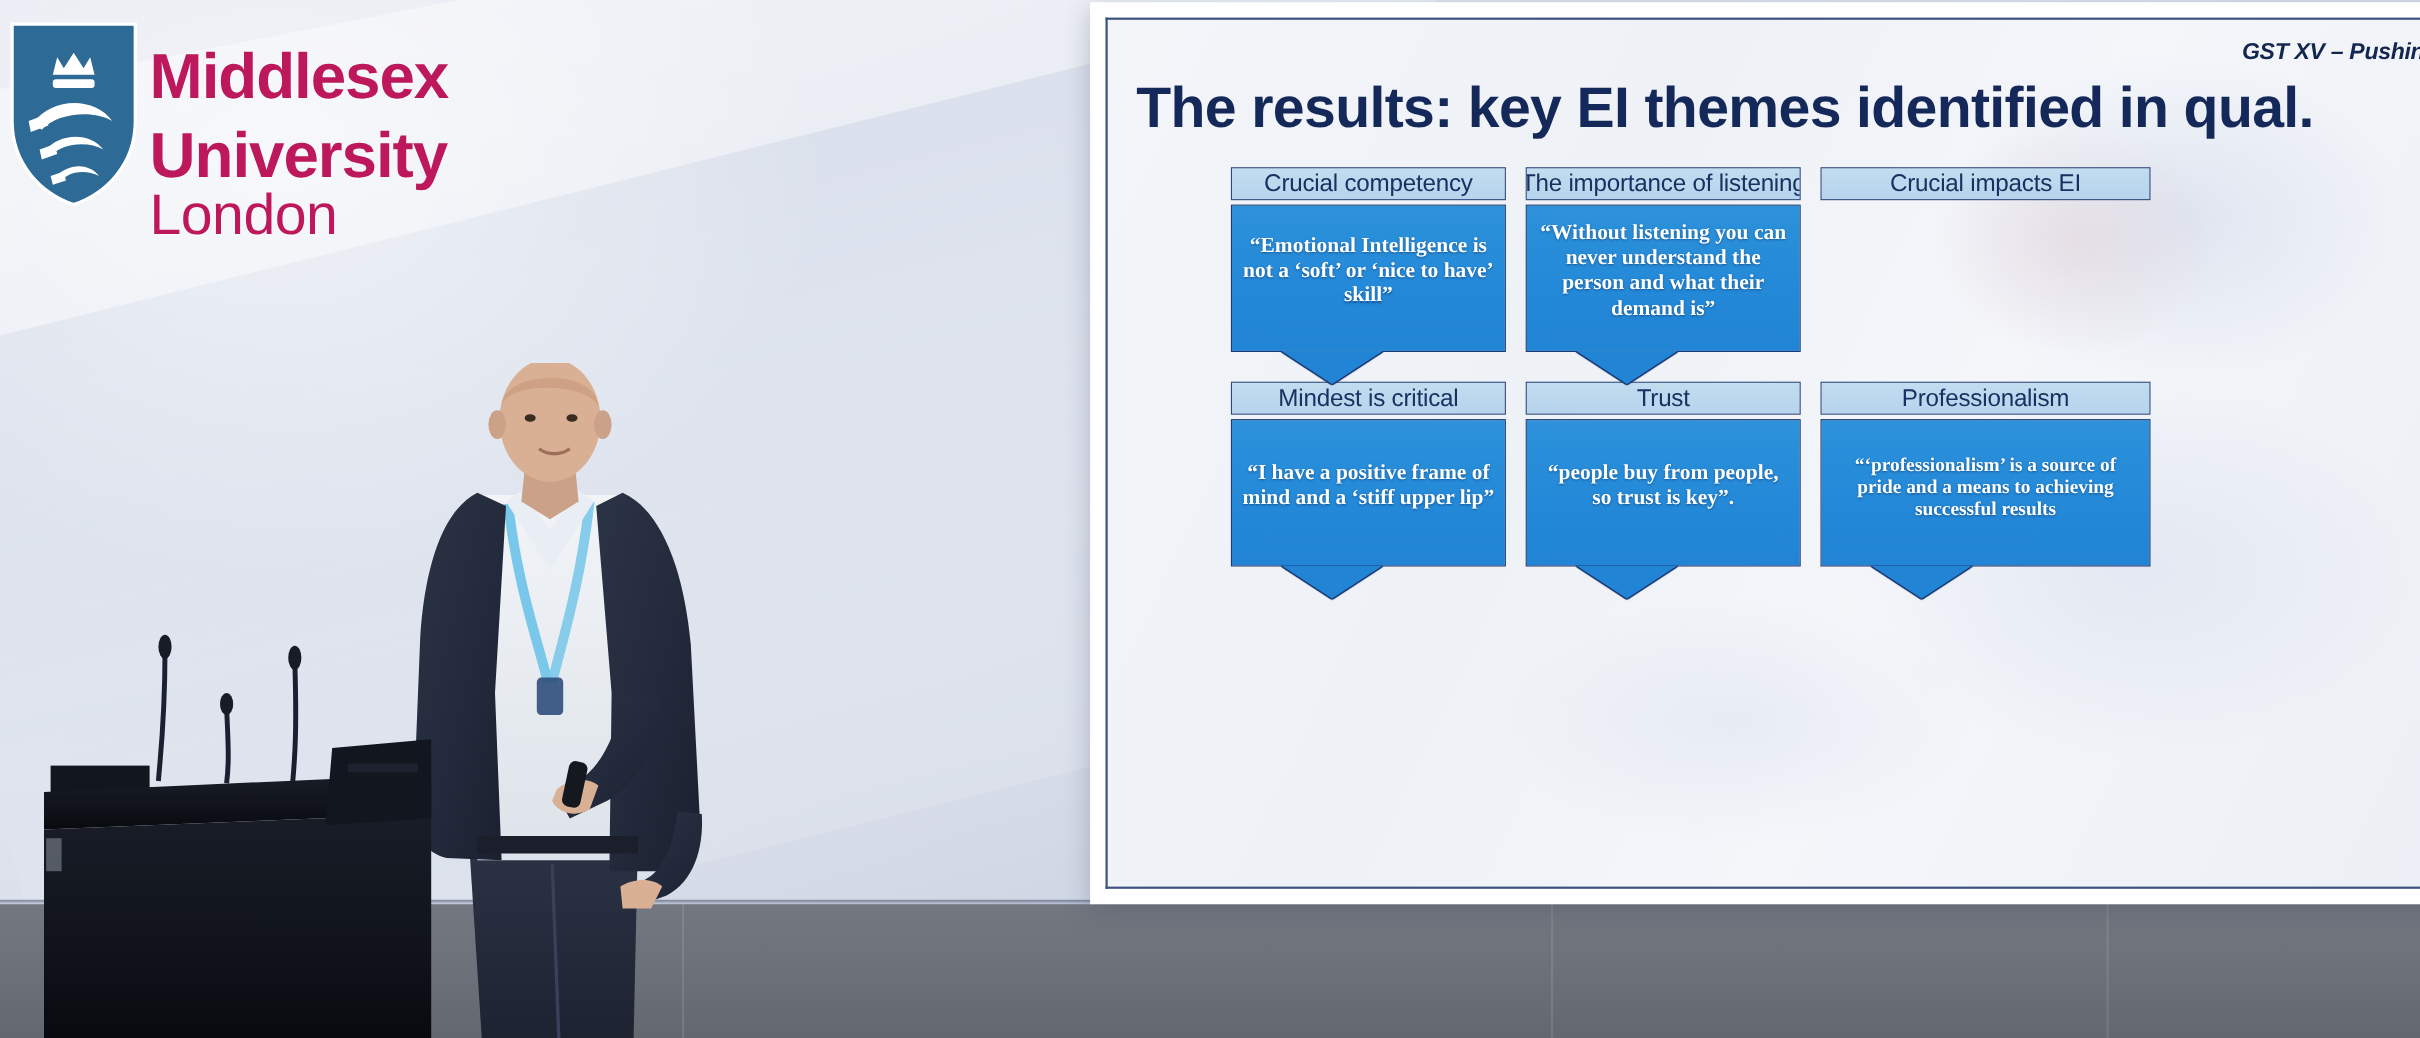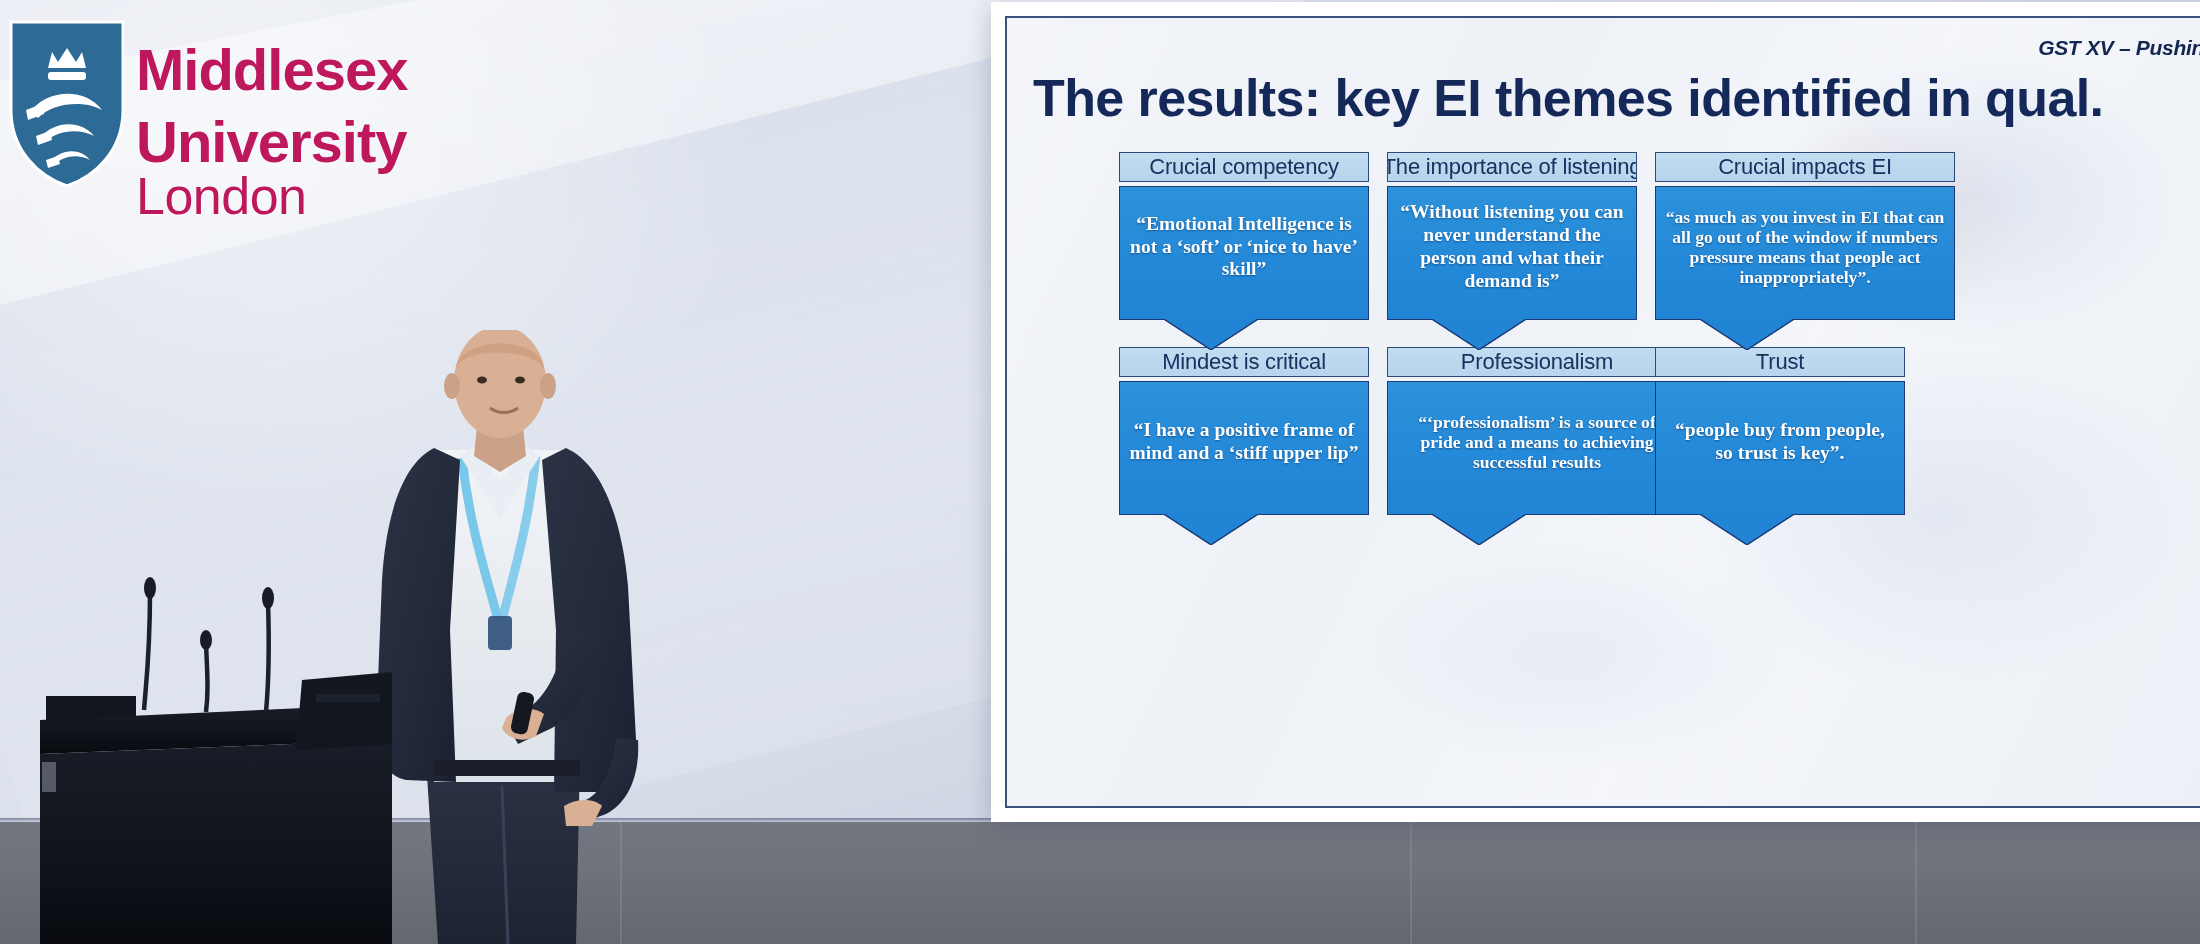--- a/index.html
+++ b/index.html
@@ -369,61 +369,55 @@
             <div class="callout-body-wrap">
               <div class="callout-body">
                 <div class="callout-quote">“Without listening you can never understand the person and what their demand is”</div>
               </div>
               <div class="tail"></div>
             </div>
           </div>
 
           <div class="callout clipped">
             <div class="callout-head">Crucial impacts EI</div>
-            <div class="callout-body-wrap">
-              <div class="callout-body">
-                <div class="callout-quote sm">“as much as you invest in EI that can all go out of the window if numbers pressure means that people act inappropriately”.</div>
-              </div>
-              <div class="tail"></div>
-            </div>
           </div>
 
         </div>
 
         <div class="grid-row">
 
           <div class="callout">
             <div class="callout-head">Mindest is critical</div>
             <div class="callout-body-wrap">
               <div class="callout-body">
                 <div class="callout-quote">“I have a positive frame of mind and a ‘stiff upper lip”</div>
               </div>
               <div class="tail"></div>
             </div>
           </div>
 
+          <div class="callout">
+            <div class="callout-head">Trust</div>
+            <div class="callout-body-wrap">
+              <div class="callout-body">
+                <div class="callout-quote">“people buy from people, so trust is key”.</div>
+              </div>
+              <div class="tail"></div>
+            </div>
+          </div>
+
           <div class="callout clipped">
             <div class="callout-head">Professionalism</div>
             <div class="callout-body-wrap">
               <div class="callout-body">
                 <div class="callout-quote sm">“‘professionalism’ is a source of pride and a means to achieving successful results</div>
               </div>
               <div class="tail"></div>
             </div>
           </div>
 
-          <div class="callout">
-            <div class="callout-head">Trust</div>
-            <div class="callout-body-wrap">
-              <div class="callout-body">
-                <div class="callout-quote">“people buy from people, so trust is key”.</div>
-              </div>
-              <div class="tail"></div>
-            </div>
-          </div>
-
         </div>
 
       </div>
     </div>
   </div>
 
 </div>
 
 </body></html>

